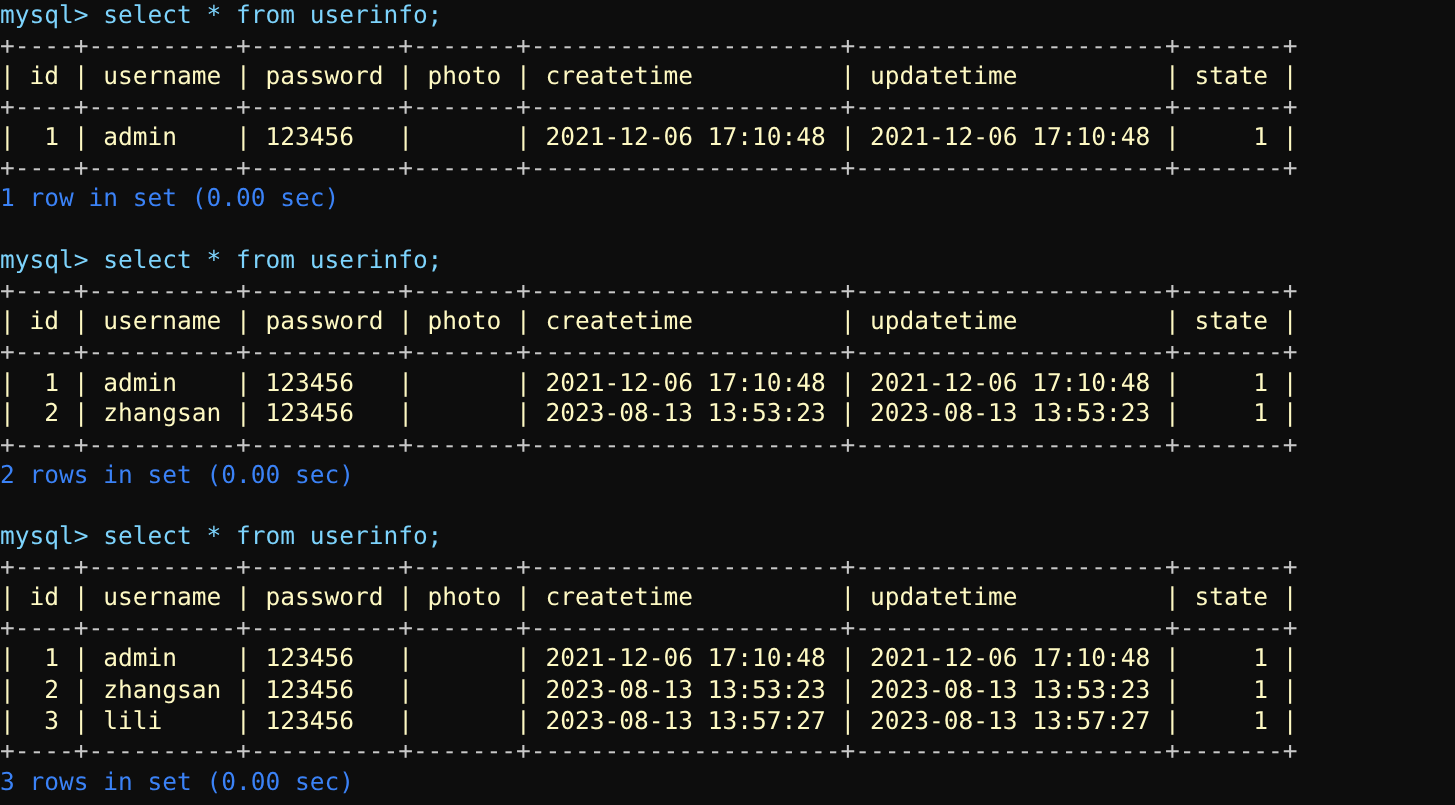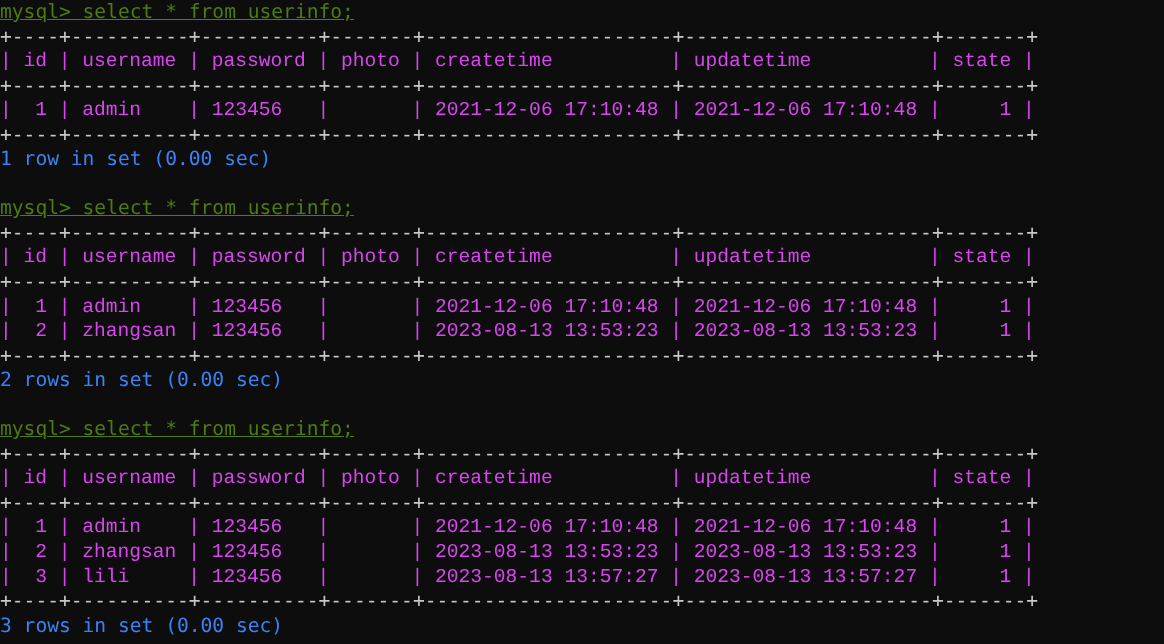--- a/index.html
+++ b/index.html
@@ -36,29 +36,27 @@
   }
   .line {
     display: block;
     height: 24.55px;
     white-space: pre;
   }
   .rule {
     color: #c8c8c8;
   }
   .prompt-line {
-    color: #4d7c0f;
-    text-decoration: underline;
+    color: #7dd3fc;
   }
   .status-line {
     color: #3b82f6;
   }
   .row-line {
-    color: #d946ef;
-    font-family: Liberation Mono, monospace;
+    color: #fef9c3;
   }
   .blank {
     display: block;
     height: 24.55px;
   }
 </style>
 </head>
 <body>
 
 <div id="terminal">

